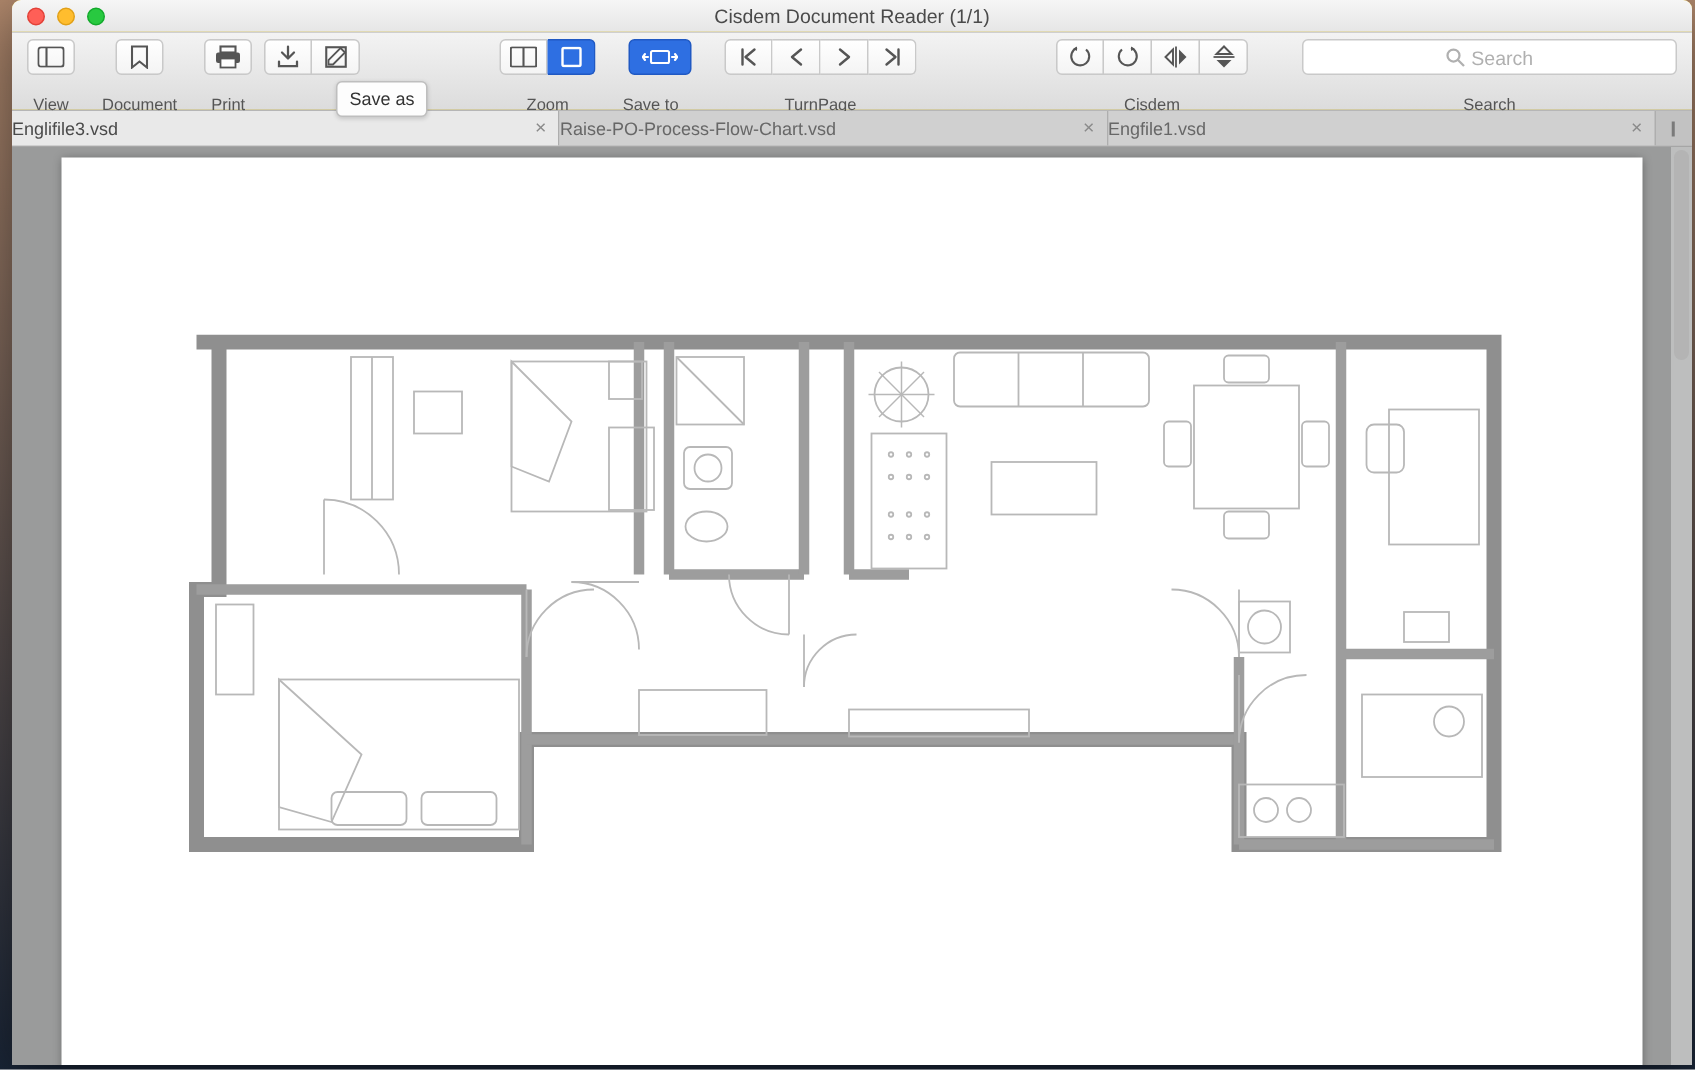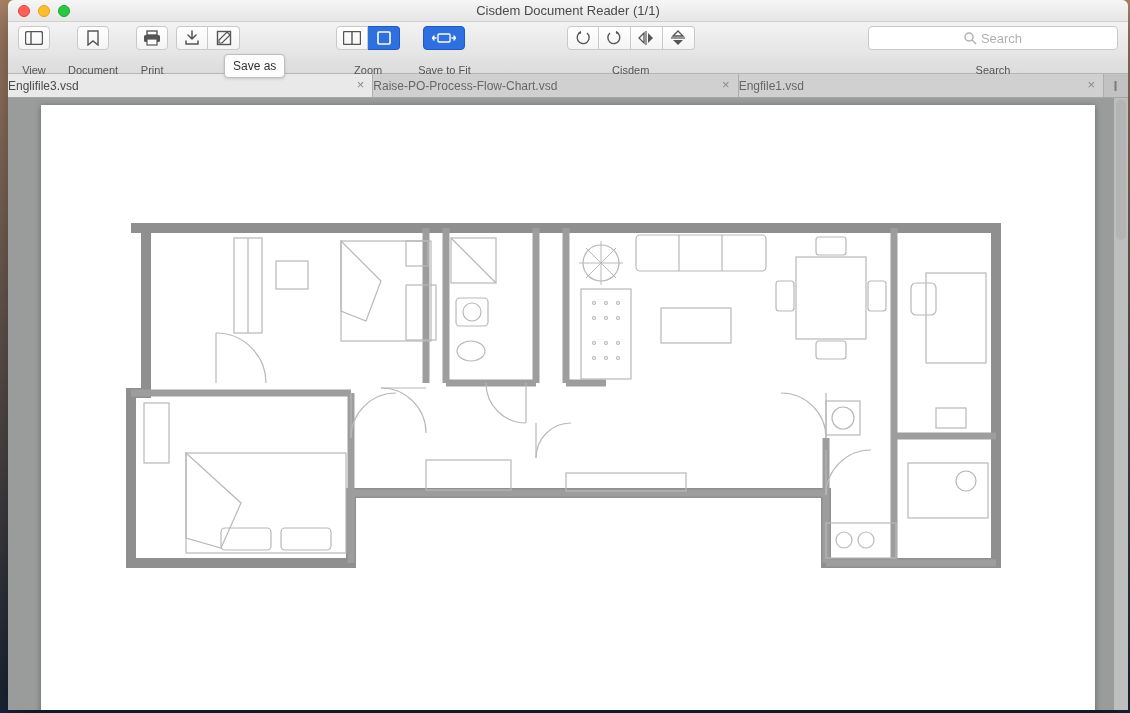--- a/index.html
+++ b/index.html
@@ -212,20 +212,45 @@
         <div class="btn blue" style="min-width:42px">
           <svg width="24" height="14" viewBox="0 0 24 14">
               <rect x="6" y="3" width="12" height="8" rx="1" fill="none" stroke="#fff" stroke-width="1.4"></rect>
               <path d="M4 7 l-3 0 M2 5 l-1.5 2 l1.5 2 M20 7 l3 0 M22 5 l1.5 2 l-1.5 2" fill="none" stroke="#fff" stroke-width="1.4" stroke-linecap="round" stroke-linejoin="round"></path>
             </svg>
         </div>
       </div>
       <div class="label">Save to Fit</div>
     </div>
 
+    <div class="tgroup">
+      <div class="btnrow">
+        <div class="btn">
+          <svg width="14" height="14" viewBox="0 0 14 14">
+              <path d="M3 2 v10 M11 2 L5 7 L11 12" fill="none" stroke="#555" stroke-width="1.6" stroke-linecap="round" stroke-linejoin="round"></path>
+            </svg>
+        </div>
+        <div class="btn">
+          <svg width="12" height="14" viewBox="0 0 12 14">
+              <path d="M9 2 L3 7 L9 12" fill="none" stroke="#555" stroke-width="1.6" stroke-linecap="round" stroke-linejoin="round"></path>
+            </svg>
+        </div>
+        <div class="btn">
+          <svg width="12" height="14" viewBox="0 0 12 14">
+              <path d="M3 2 L9 7 L3 12" fill="none" stroke="#555" stroke-width="1.6" stroke-linecap="round" stroke-linejoin="round"></path>
+            </svg>
+        </div>
+        <div class="btn">
+          <svg width="14" height="14" viewBox="0 0 14 14">
+              <path d="M11 2 v10 M3 2 L9 7 L3 12" fill="none" stroke="#555" stroke-width="1.6" stroke-linecap="round" stroke-linejoin="round"></path>
+            </svg>
+        </div>
+      </div>
+      <div class="label">TurnPage</div>
+    </div>
 
     <div style="width:60px"></div>
 
     <div class="tgroup">
       <div class="btnrow">
         <div class="btn">
             <svg width="16" height="16" viewBox="0 0 16 16">
               <path d="M12 3 a6 6 0 1 1 -6 -1" fill="none" stroke="#555" stroke-width="1.4"></path>
               <path d="M6 1 l-2.5 1.5 l2.5 1.5 z" fill="#555"></path>
             </svg>

